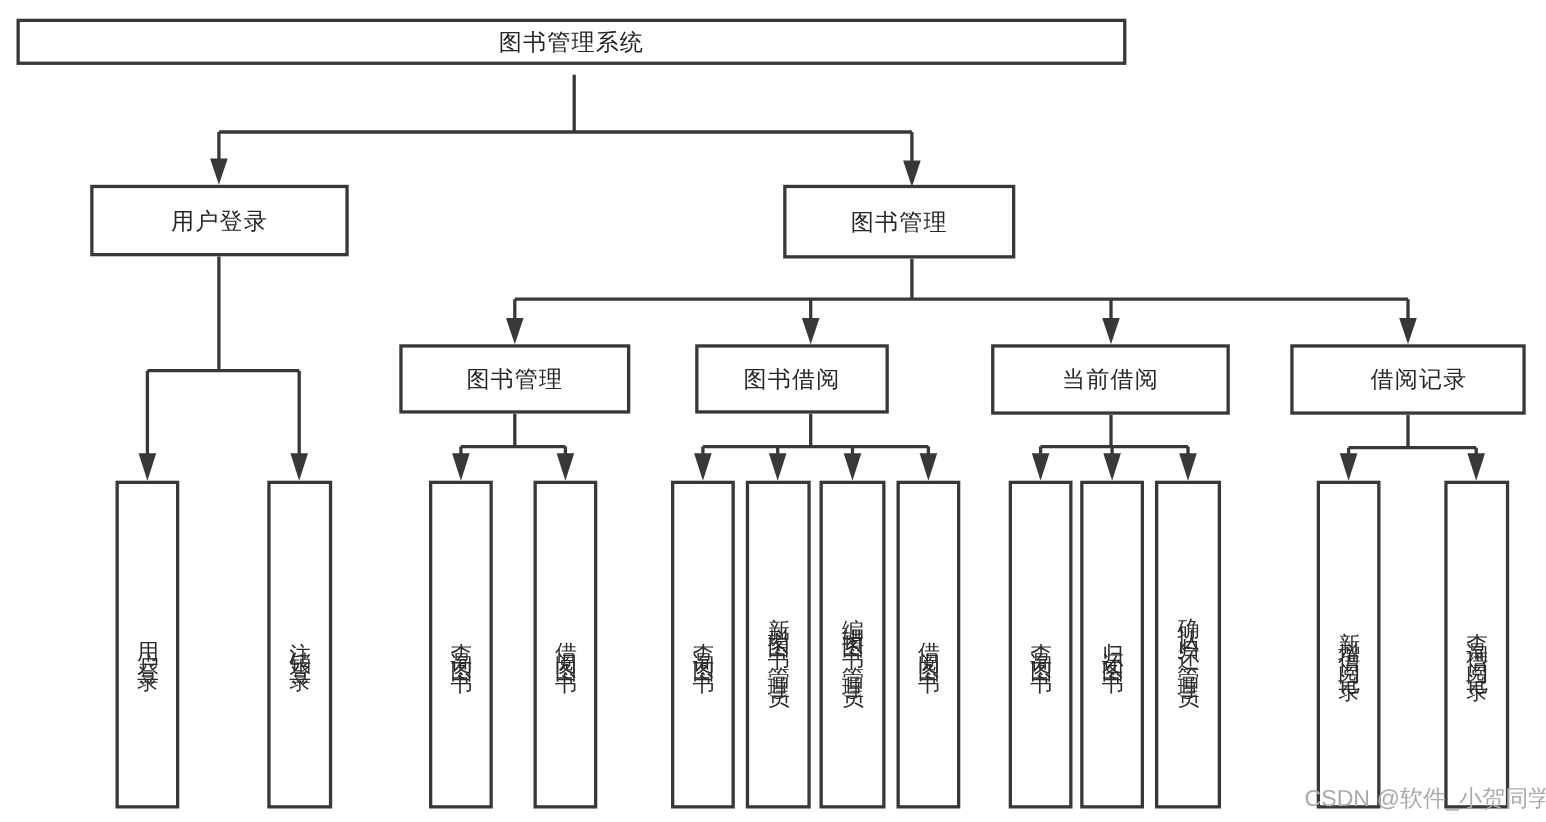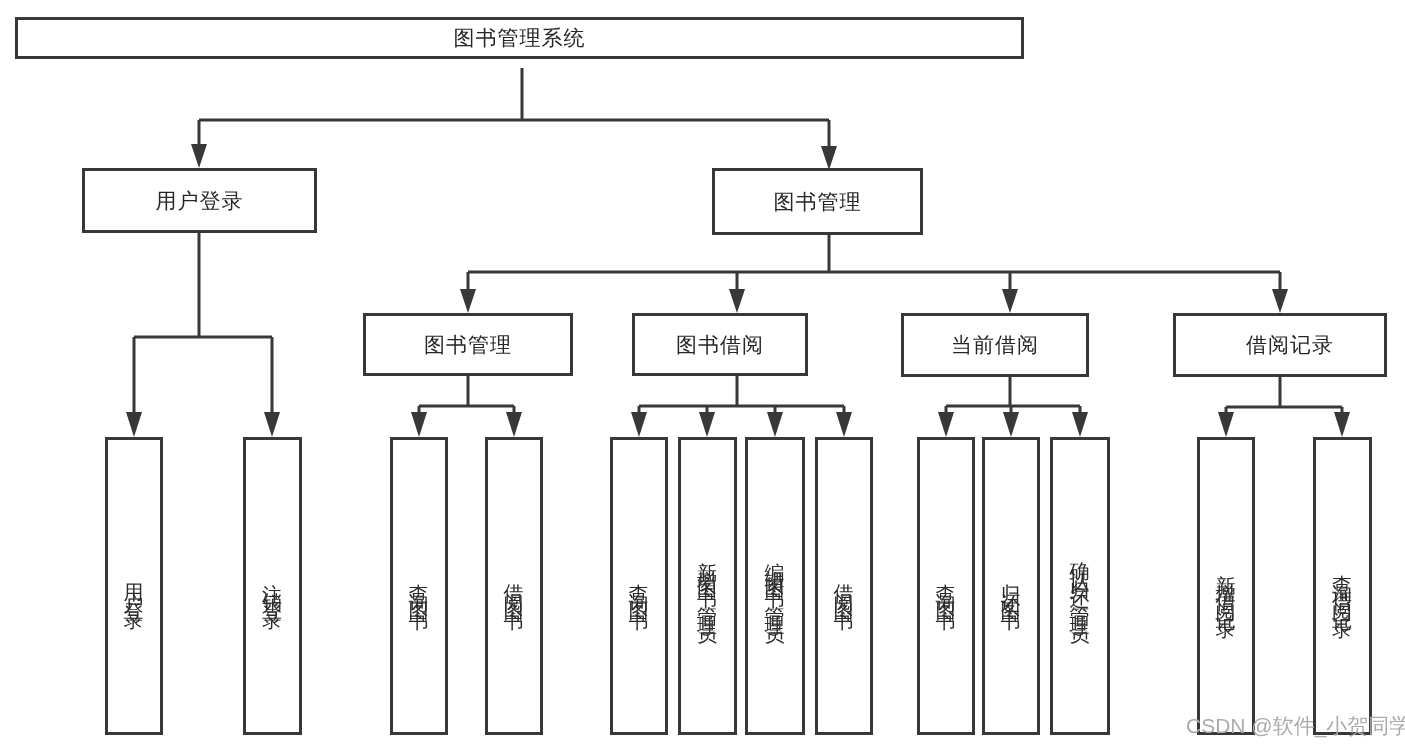--- a/index.html
+++ b/index.html
@@ -94,21 +94,21 @@
     <polygon points="1334,412 1350,412 1342,437"></polygon>
   </svg>
 
   <div class="box hbox" style="left:15px; top:17px; width:1009px; height:42px;text-align:right;">图书管理系统</div>
 
   <div class="box hbox" style="left:82px; top:168px; width:235px; height:65px;">用户登录</div>
   <div class="box hbox" style="left:712px; top:168px; width:211px; height:67px;">图书管理</div>
 
   <div class="box hbox" style="left:363px; top:313px; width:210px; height:63px;">图书管理</div>
   <div class="box hbox" style="left:632px; top:313px; width:176px; height:63px;">图书借阅</div>
-  <div class="box hbox" style="left:901px; top:313px; width:188px; height:64px;">当前借阅</div>
+  <div class="box hbox" style="left:901px; top:313px; width:217px; height:64px;">当前借阅</div>
   <div class="box hbox" style="left:1173px; top:313px; width:214px; height:64px;padding-left:20px;">借阅记录</div>
 
   <div class="box vbox" style="left:105px; top:437px; width:58px; height:298px;">
     <span class="vtext">用户登录</span>
   </div>
   <div class="box vbox" style="left:243px; top:437px; width:59px; height:298px;">
     <span class="vtext">注销登录</span>
   </div>
 
   <div class="box vbox" style="left:390px; top:437px; width:58px; height:298px;">

